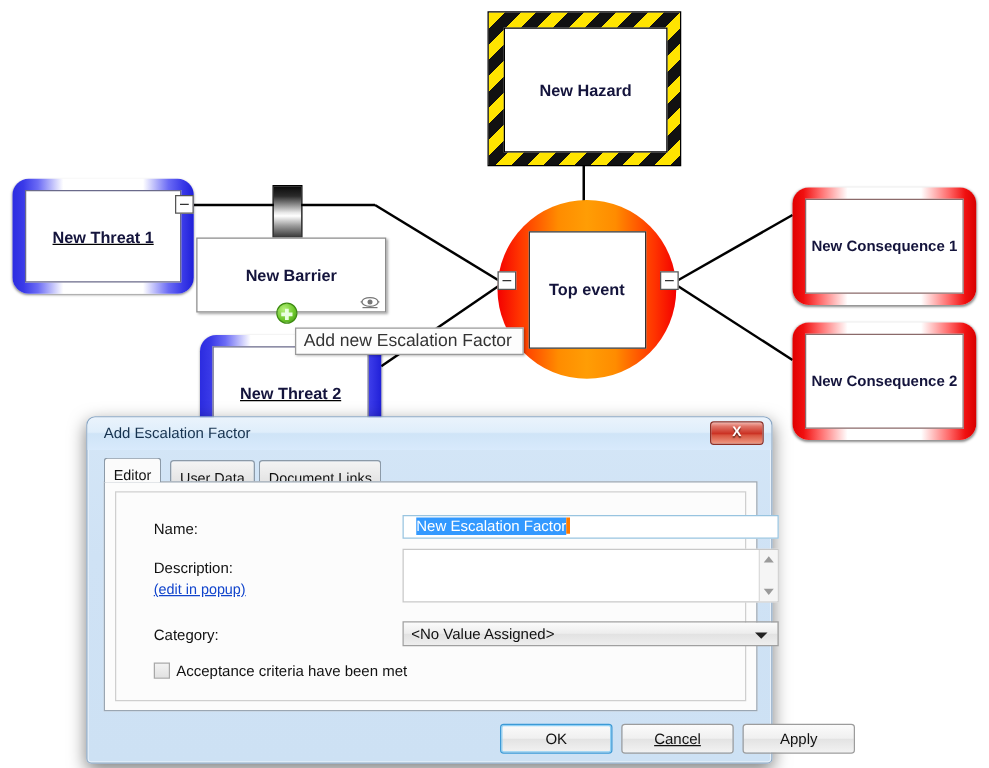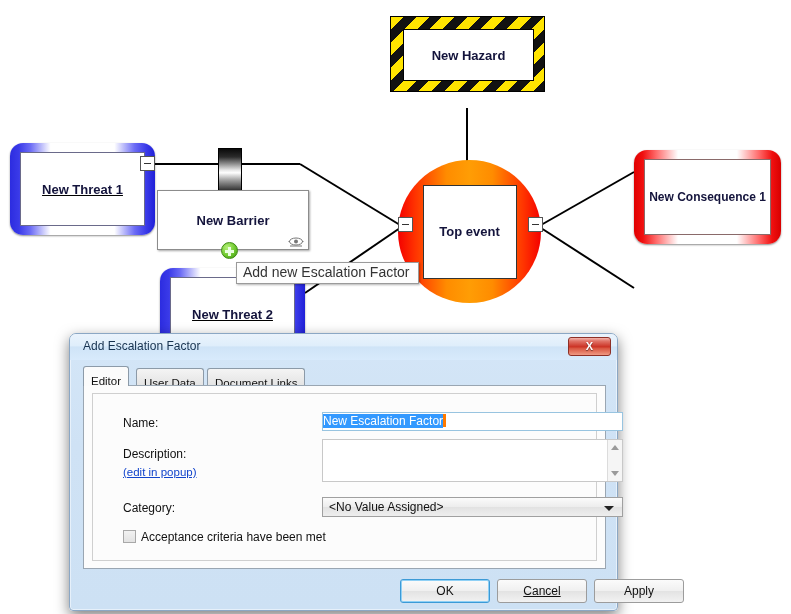--- a/index.html
+++ b/index.html
@@ -12,21 +12,21 @@
 
   
   #canvas{position:absolute;left:0;top:0;width:791px;height:614px;}
   .svg-layer{position:absolute;left:0;top:0;width:791px;height:614px;}
 
   
   .node{position:absolute;box-sizing:border-box;}
 
   
   .hazard{
-    left:390px;top:16px;width:155px;height:76px;
+    left:390px;top:9px;width:155px;height:124px;
     background:
       repeating-linear-gradient(135deg,
         #ffe400 0px,#ffe400 9px,
         #111111 9px,#111111 18px);
     border:1px solid #000;
     padding:12px;
   }
   .hazard-inner{
     width:100%;height:100%;background:#fff;border:1px solid #000;
     display:flex;align-items:center;justify-content:center;
@@ -180,21 +180,21 @@
 
   .field-label{position:absolute;font-size:12px;color:#111;}
   #lbl-name{left:30px;top:22px;}
   #lbl-desc{left:30px;top:53px;}
   #lbl-popup{left:30px;top:72px;color:#1144cc;text-decoration:underline;font-size:11.5px;}
   #lbl-category{left:30px;top:107px;}
 
   #name-input{
     position:absolute;left:229px;top:18px;width:301px;height:19px;
     background:#fff;border:1px solid #98c4e0;box-sizing:border-box;
-    font-size:12px;color:#000;padding:1px 0;overflow:hidden;white-space:nowrap;
+    font-size:12px;color:#000;padding:1px 10px;overflow:hidden;white-space:nowrap;
   }
   #name-input .sel{background:#3399ff;color:#fff;}
   #name-input .caret{display:inline-block;width:3px;height:13px;background:#ff7a00;vertical-align:-2px;}
 
   #desc-box{
     position:absolute;left:229px;top:45px;width:301px;height:43px;
     background:#fff;border:1px solid #c8c8c8;box-sizing:border-box;
   }
   #desc-scroll{
     position:absolute;right:0;top:0;width:15px;height:100%;
@@ -284,20 +284,23 @@
   <div class="minus-conn" id="conn-te-left"></div>
   <div class="minus-conn" id="conn-te-right"></div>
 
   <div id="plus-btn"></div>
 
   <div id="tooltip">Add new Escalation Factor</div>
 
   <div class="node consequence" id="consequence1">
     <div class="consequence-inner">New Consequence 1</div>
   </div>
+  <div class="node consequence" id="consequence2">
+    <div class="consequence-inner">New Consequence 2</div>
+  </div>
 </div>
 
 <div id="dialog">
 
   <div id="titlebar">
     <div id="dialog-title">Add Escalation Factor</div>
     <div id="close-btn">X</div>
   </div>
 
   <div id="tabstrip">

